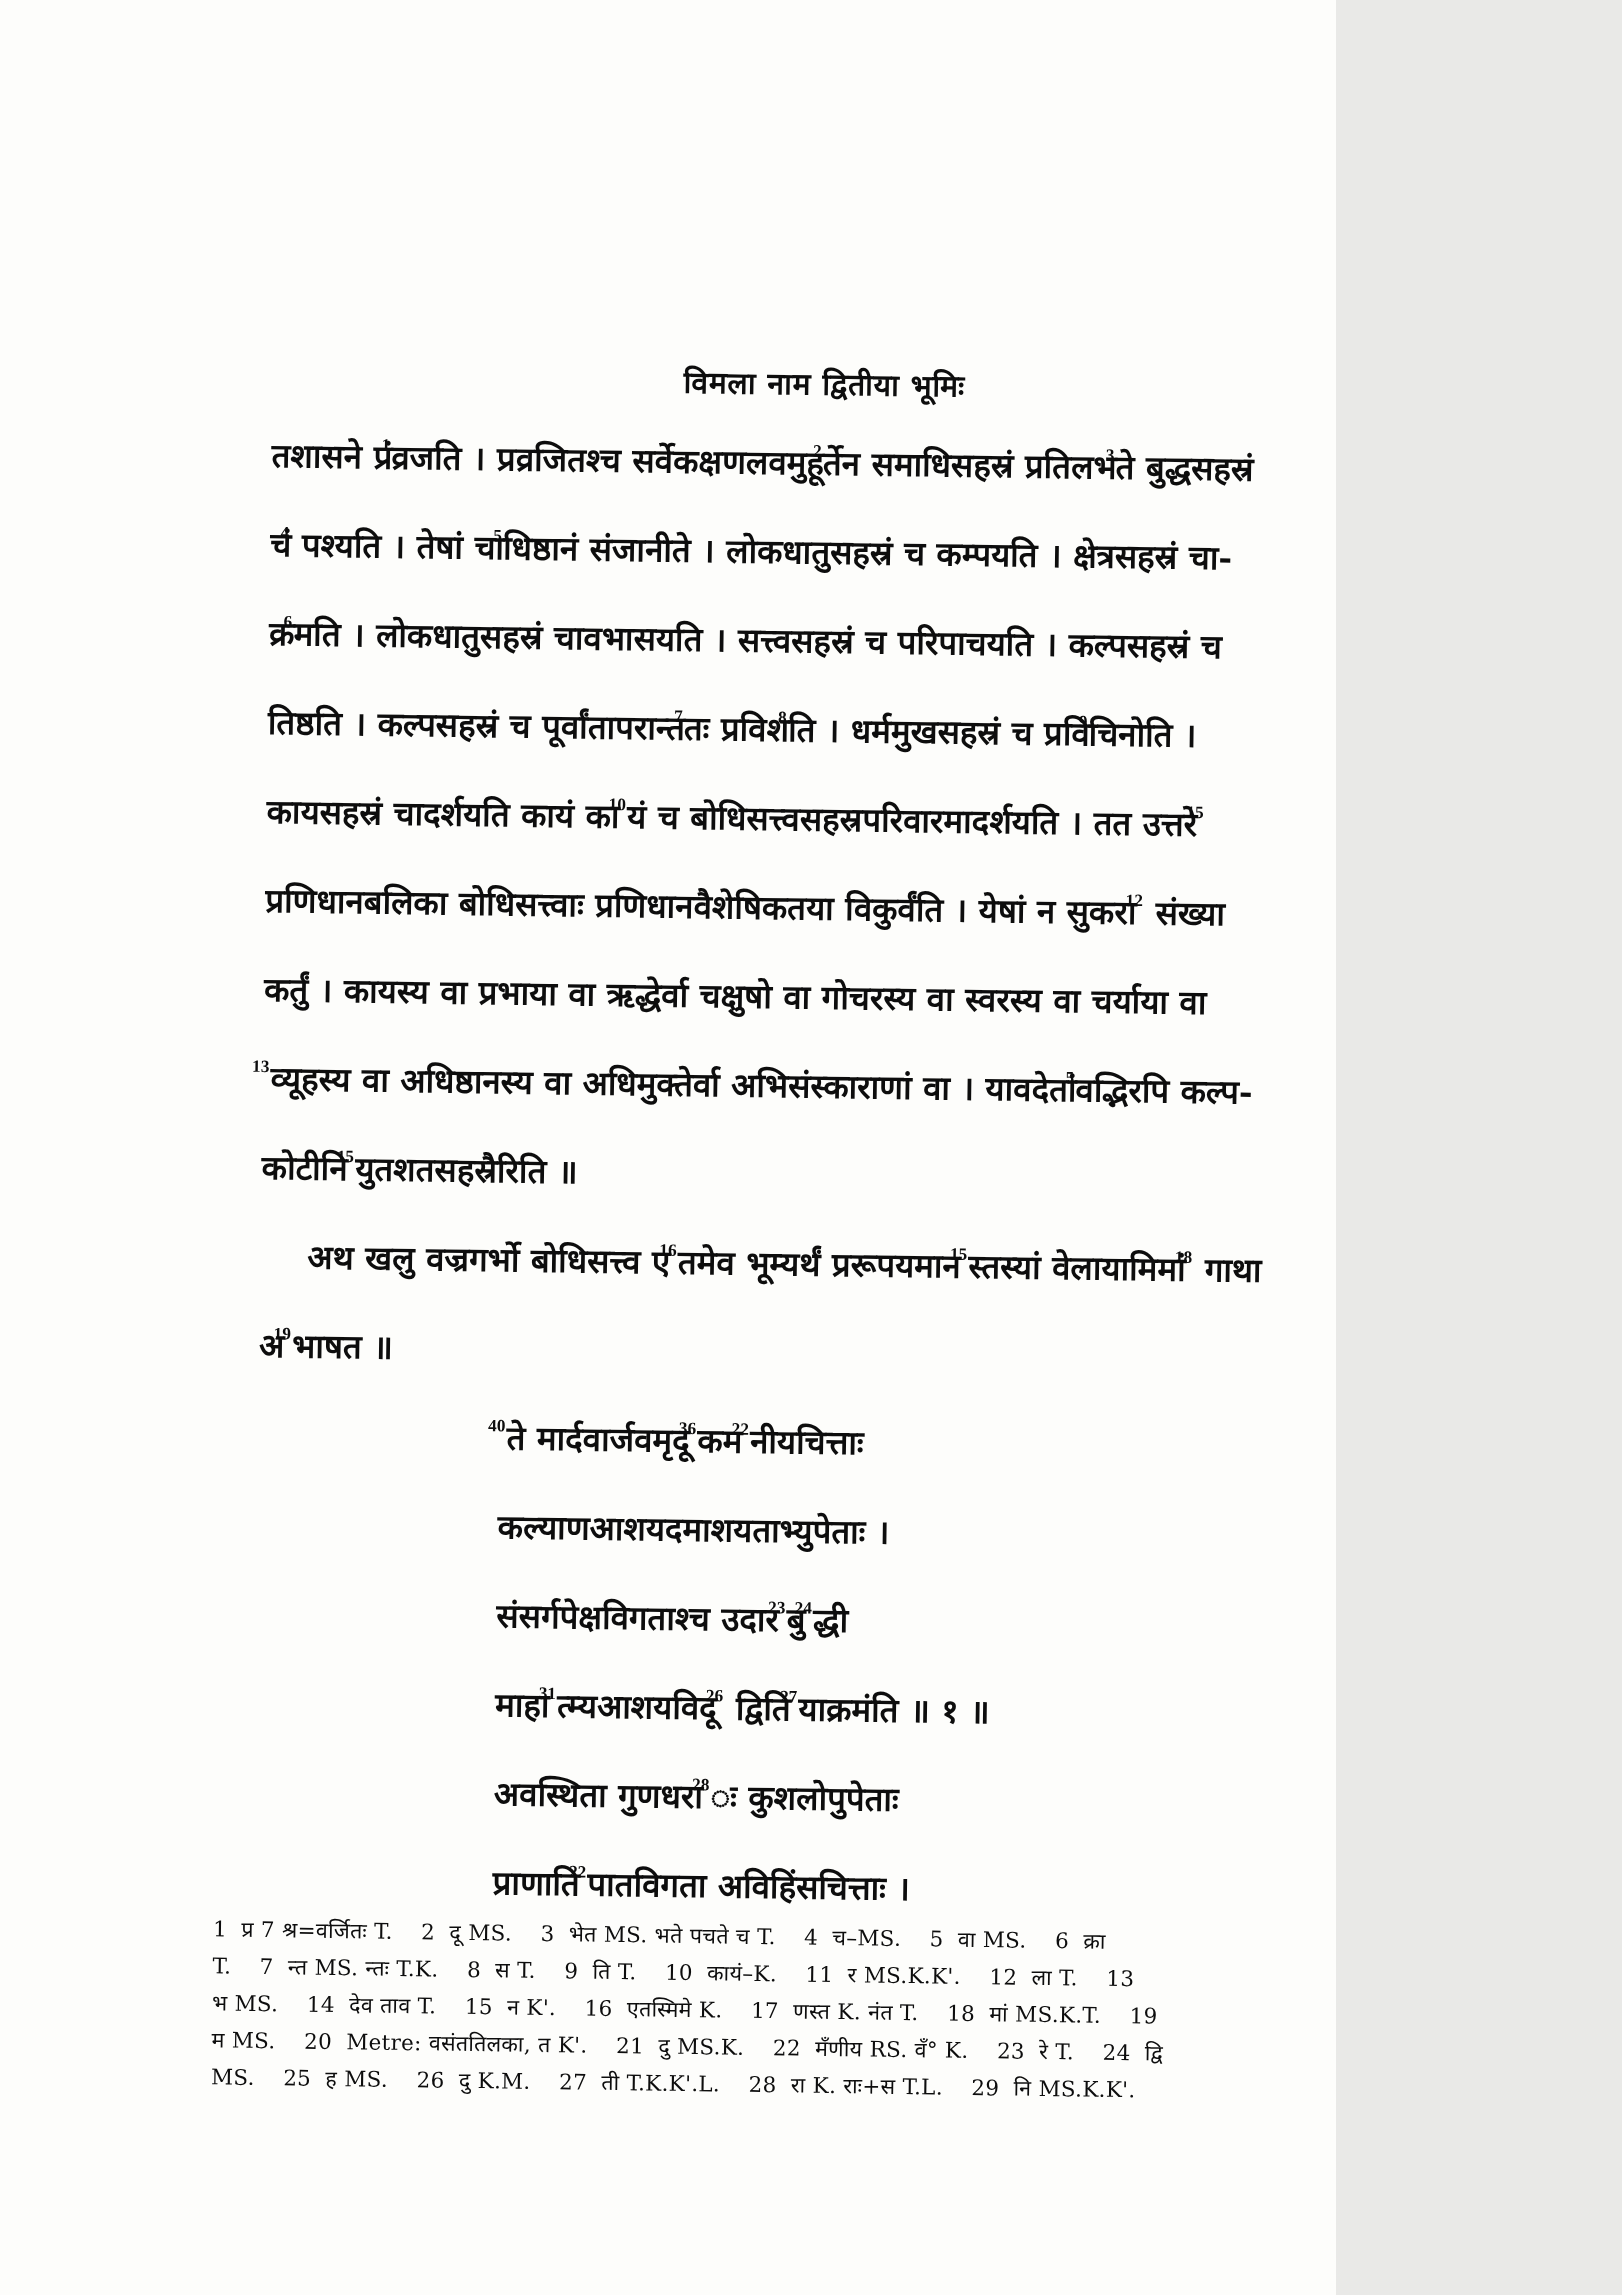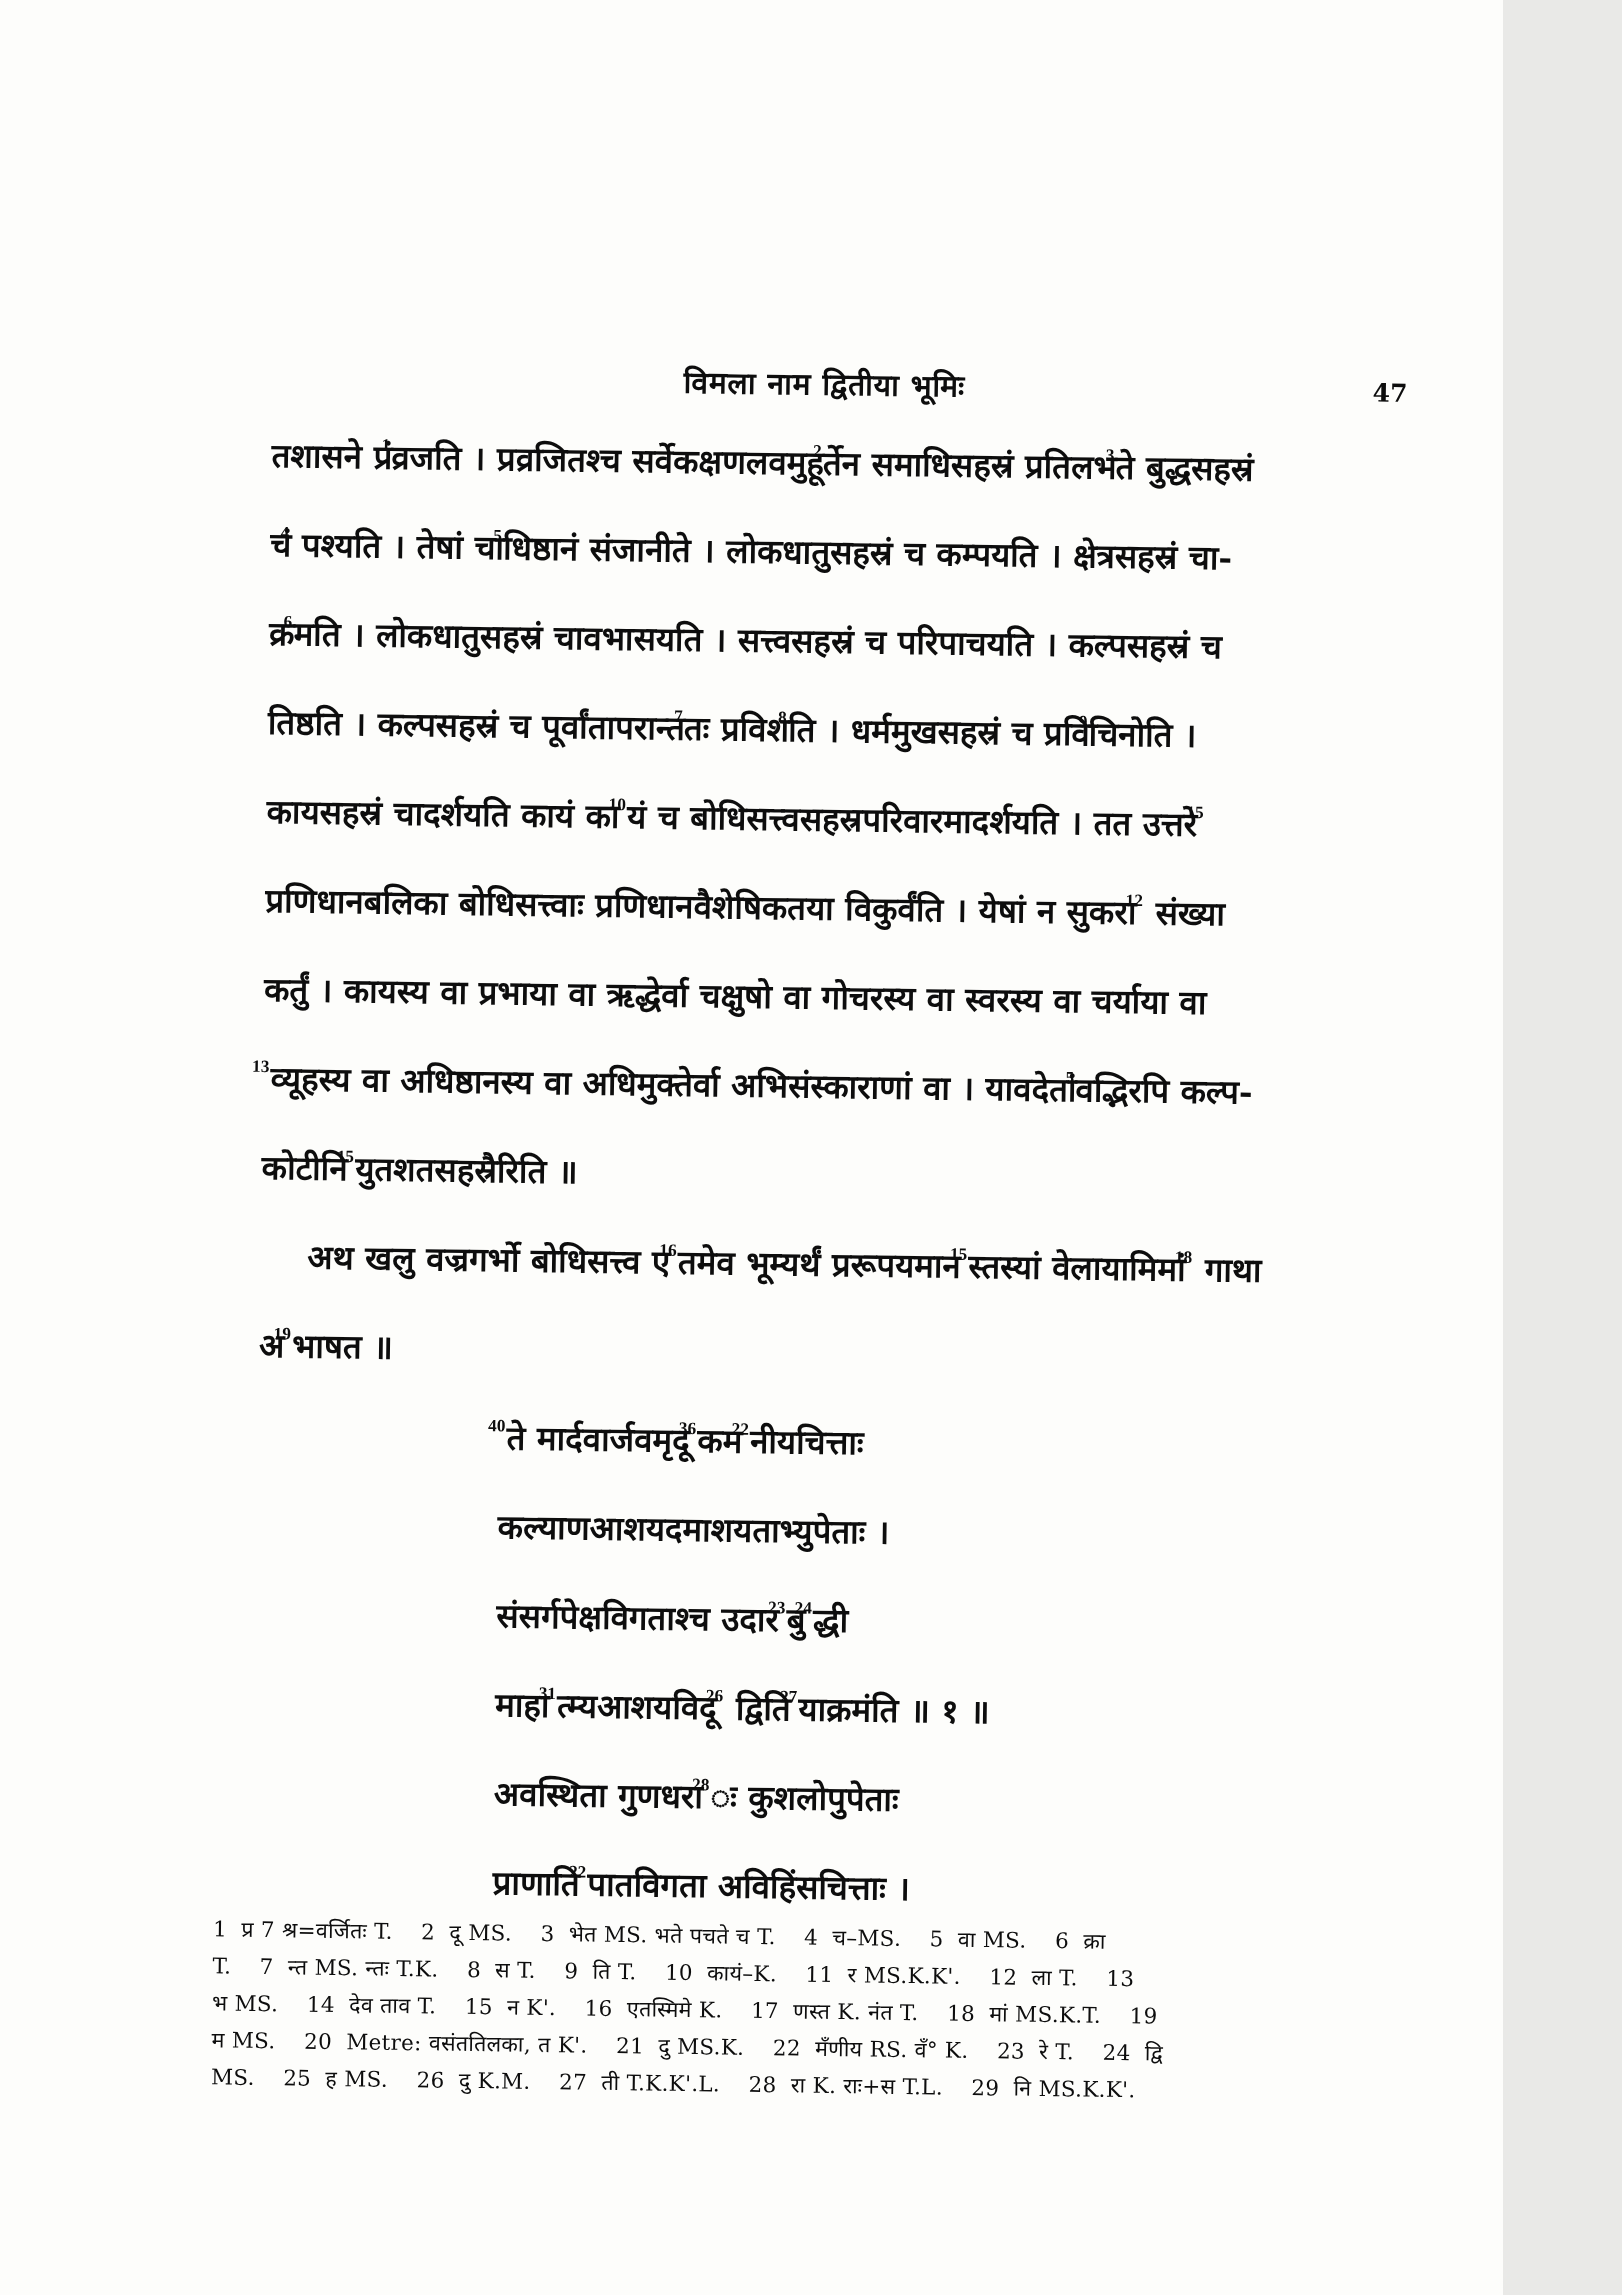--- a/index.html
+++ b/index.html
@@ -2,21 +2,21 @@
 <html style="font-size:11px"><head>
 <meta charset="utf-8">
 <style>
   html,body { margin:0; padding:0; }
   body {
     width:1623px; height:2295px;
     background:#e9e9e7;
     font-family:"DejaVu Serif","Liberation Serif",serif;
   }
   .page {
-    position:relative; width:1503px; height:2295px;
+    position:relative; width:1336px; height:2295px;
     background:#fdfdfb; overflow:hidden; color:#0d0d0d;
   }
   .skew {
     position:absolute; inset:0;
     transform:rotate(0.8deg);
     transform-origin:270px 430px;
   }
   .header-title {
     position:absolute; top:355px; left:683px;
     font-size:30px; font-weight:700; letter-spacing:0.7px;

